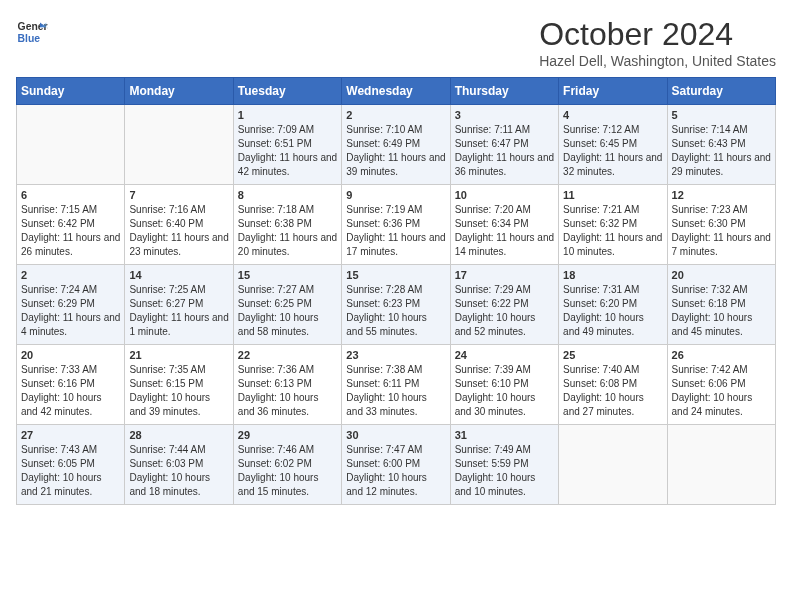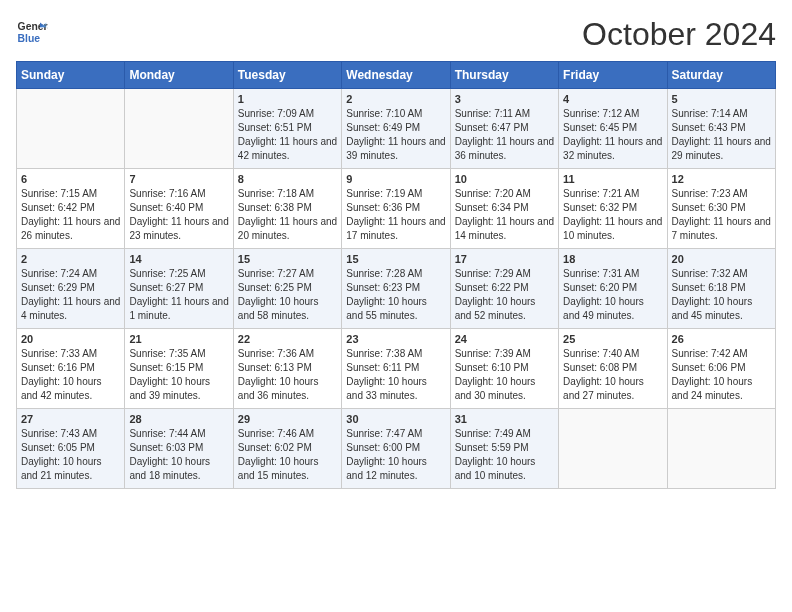--- a/index.html
+++ b/index.html
@@ -83,20 +83,21 @@
   <div class="logo">
     <svg class="logo-icon" viewBox="0 0 40 40" xmlns="http://www.w3.org/2000/svg">
       <text x="2" y="18" font-size="13" font-weight="bold" fill="#333">General</text>
       <text x="2" y="32" font-size="13" font-weight="bold" fill="#3a6ebf">Blue</text>
       <polygon points="30,8 38,14 30,14" fill="#3a6ebf"></polygon>
       <polygon points="30,14 38,14 38,8" fill="#5599dd" opacity="0.5"></polygon>
     </svg>
   </div>
   <div class="title-block">
     <div class="month-title">October 2024</div>
+    <div class="location">Hazel Dell, Washington, United States</div>
   </div>
 </div>
 
 <table>
   <thead>
     <tr>
       <th>Sunday</th>
       <th>Monday</th>
       <th>Tuesday</th>
       <th>Wednesday</th>

